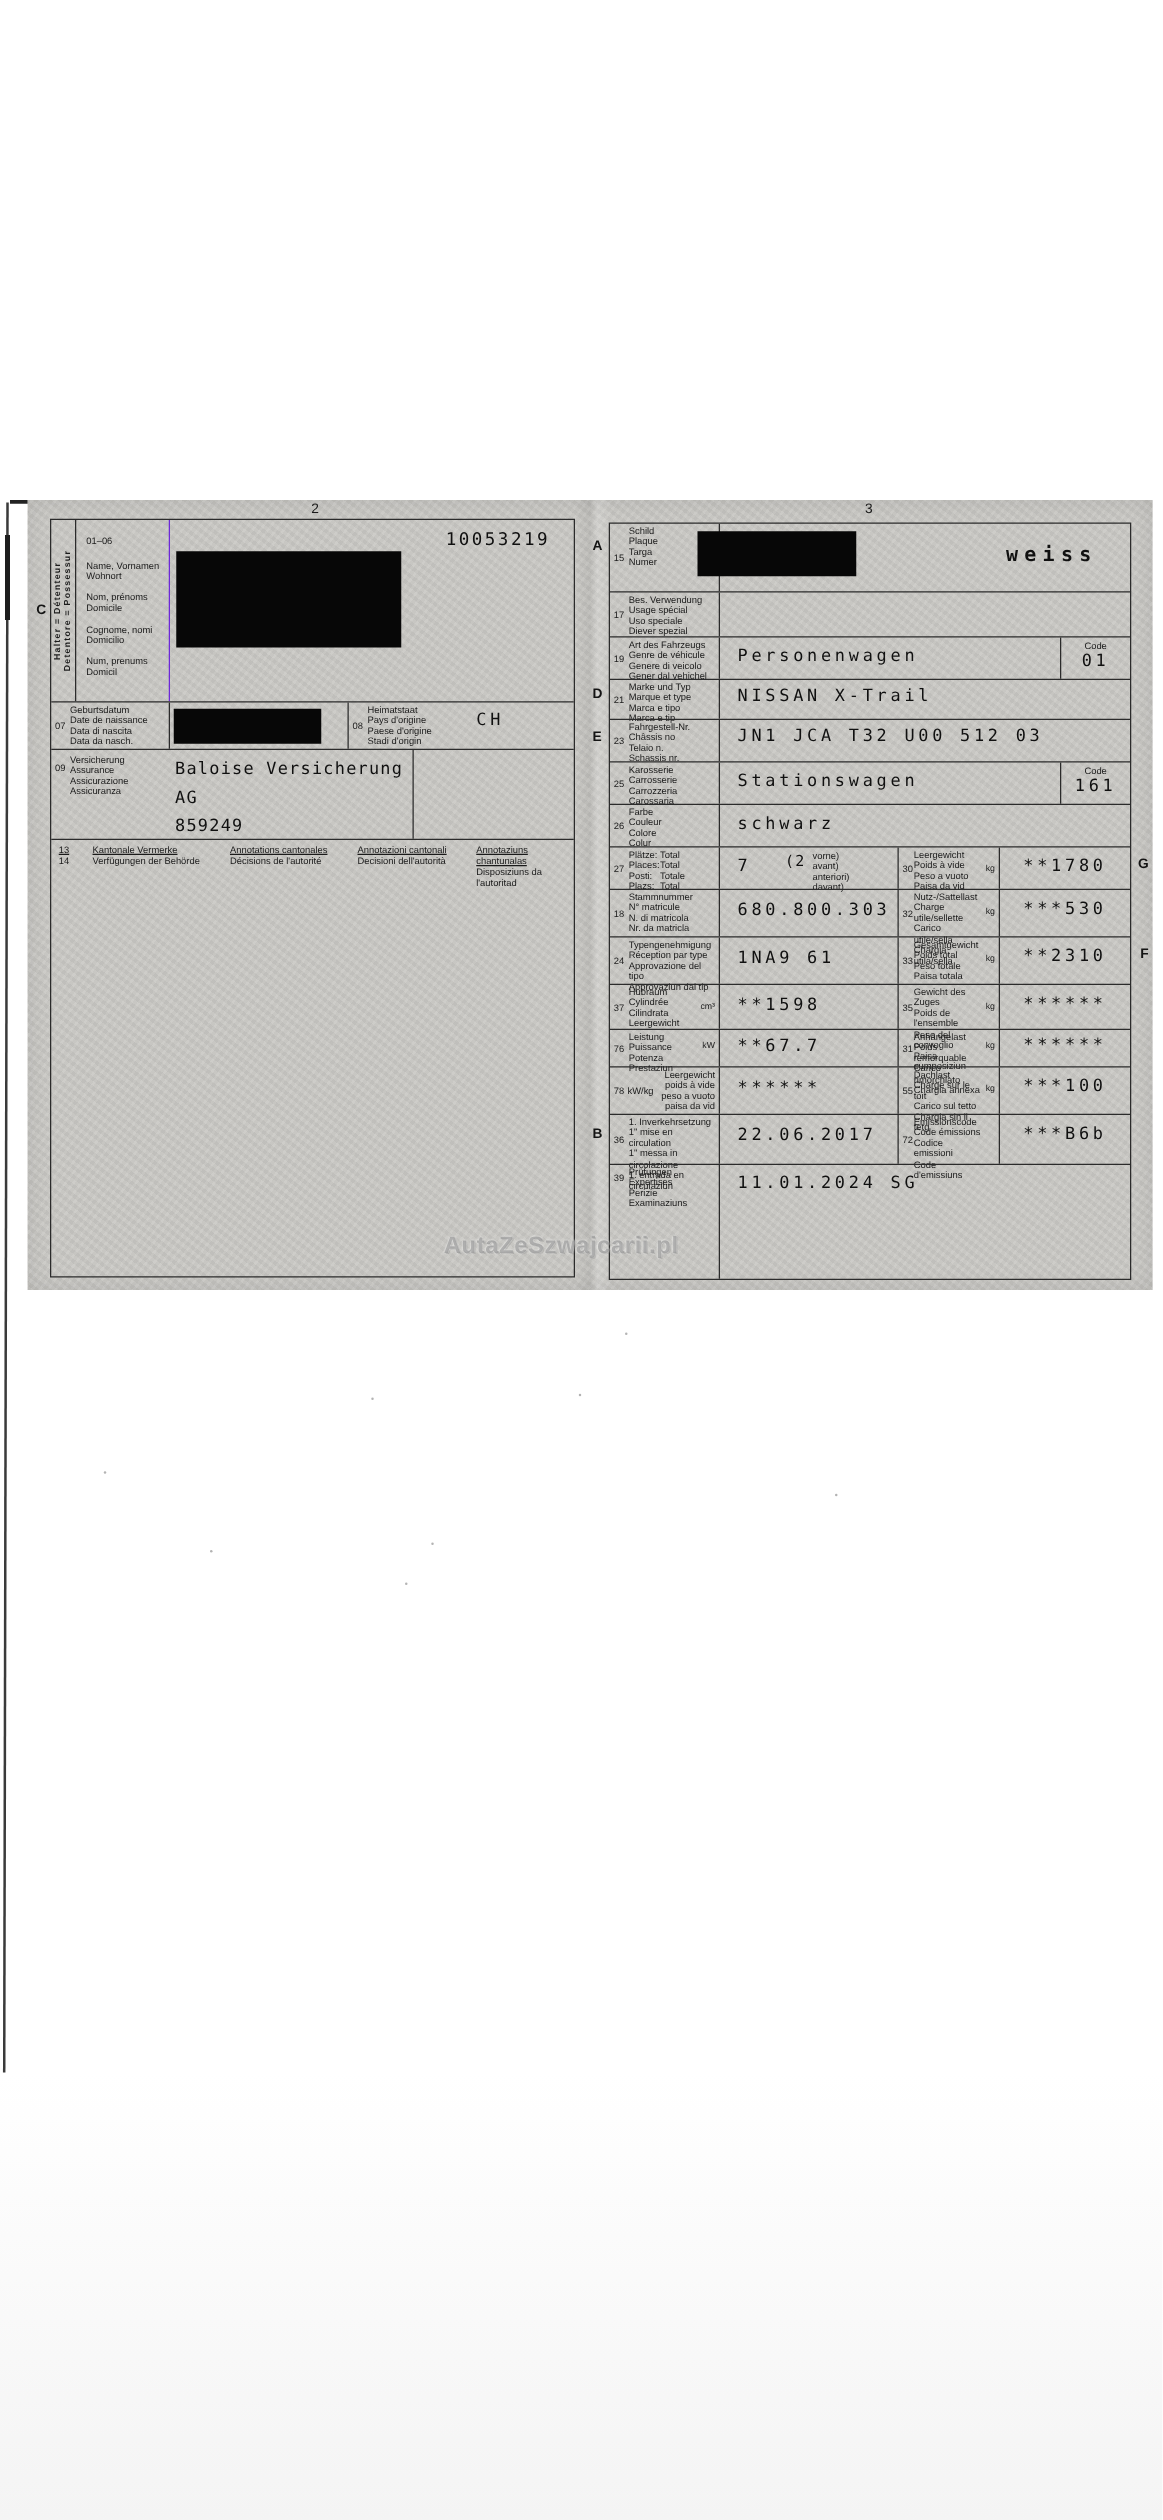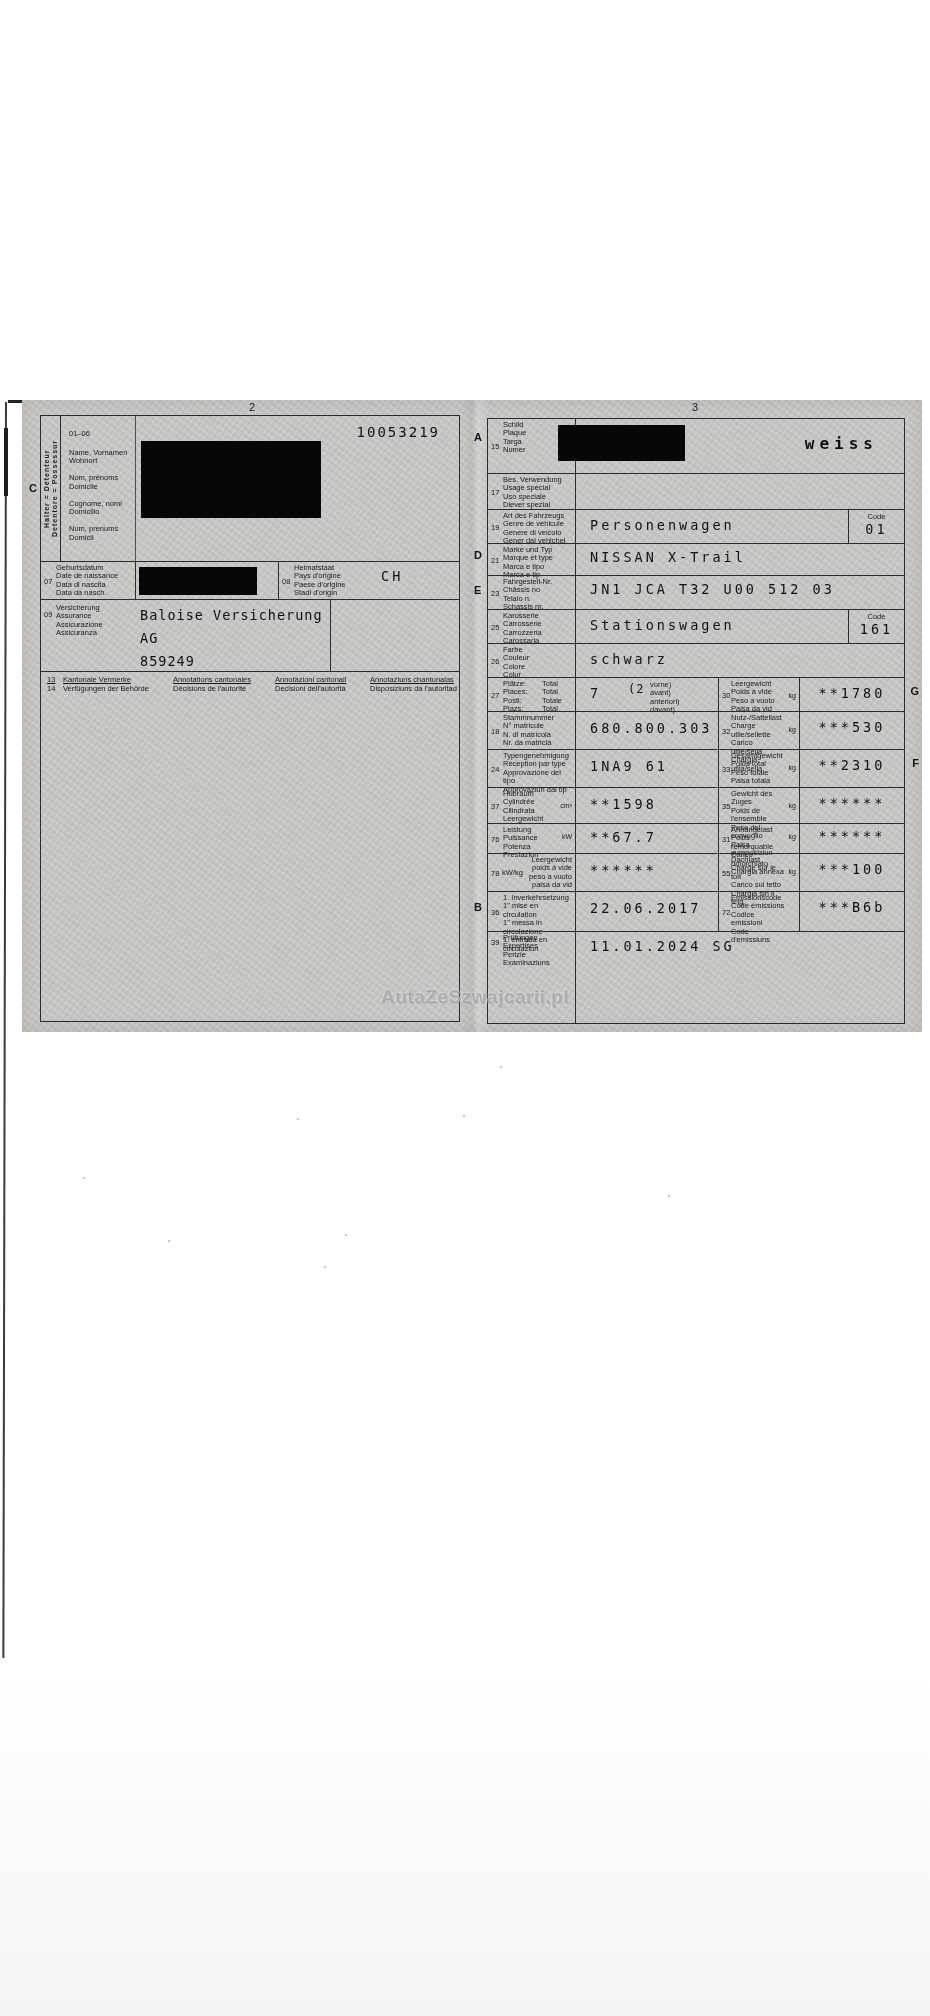--- a/index.html
+++ b/index.html
@@ -45,21 +45,21 @@
   .u{text-decoration:underline}
 
   
   .strip{width:20px;border-right:1px solid #2b2b2b;box-sizing:border-box;display:flex;
          justify-content:center;gap:1px;padding:6px 0}
   .vert{writing-mode:vertical-rl;transform:rotate(180deg);font-weight:bold;font-size:7px;
         letter-spacing:1px;text-align:center;white-space:nowrap}
   .lcol06{width:75px;border-right:1px solid #6d28d9;box-sizing:border-box;padding:6px 0 0 8px}
   .remcol{display:flex;flex-direction:column;font-size:7.5px;line-height:1.2}
 
-  .wm{position:absolute;left:355px;top:986px;width:240px;text-align:center;font-weight:bold;
+  .wm{position:absolute;left:355px;top:986px;width:240px;text-align:left;font-weight:bold;
       font-size:19px;letter-spacing:.5px;color:rgba(125,125,125,.55);
       text-shadow:0 0 2px rgba(255,255,255,.9),1px 1px 0 rgba(80,80,80,.25)}
 
   
   .vline{position:absolute;left:5px;top:402px;width:2px;height:1260px;background:#3a3a3a;
          transform:rotate(.12deg);transform-origin:top left}
   .vblob{position:absolute;left:4px;top:428px;width:4px;height:68px;background:#1e1e1e}
   .tdashL{position:absolute;left:8px;top:400px;width:21px;height:2.5px;background:#222}
   .tdashR{position:absolute;left:908px;top:402px;width:13px;height:4px;background:#151515}
   .dot{position:absolute;width:2px;height:2px;border-radius:50%;background:#b3b3b3}
@@ -154,21 +154,21 @@
 859249</span>
       </div>
       <div style="flex:1"></div>
     </div>
 
     <div class="r" style="flex:1 1 auto;padding:3px 0 0 6px">
       <div class="remcol" style="width:16px">
         <span class="u">13</span>
         <span>14</span>
       </div>
-      <div class="remcol" style="width:110px;margin-left:0">
+      <div class="remcol" style="width:110px;margin-left:11px">
         <span class="u">Kantonale Vermerke</span>
         <span>Verfügungen der Behörde</span>
       </div>
       <div class="remcol" style="width:102px">
         <span class="u">Annotations cantonales</span>
         <span>Décisions de l'autorité</span>
       </div>
       <div class="remcol" style="width:95px">
         <span class="u">Annotazioni cantonali</span>
         <span>Decisioni dell'autorità</span>
@@ -288,21 +288,21 @@
       </div>
     </div>
 
     <div class="r" style="height:34px">
       <div class="lc">
         <span class="fn">27</span>
         <span class="lb">Plätze:
 Places:
 Posti:
 Plazs:</span>
-        <span class="lb" style="position:absolute;left:54px;top:2px">Total
+        <span class="lb" style="position:absolute;left:40px;top:2px">Total
 Total
 Totale
 Total</span>
       </div>
       <div style="width:50px;padding:6px 0 0 14px;box-sizing:border-box">
         <span class="val">7</span>
       </div>
       <div style="width:92px;position:relative">
         <span class="val" style="position:absolute;left:2px;top:4px;font-size:12px;letter-spacing:1px">(2</span>
         <span class="lb" style="position:absolute;left:24px;top:3px">vorne)

